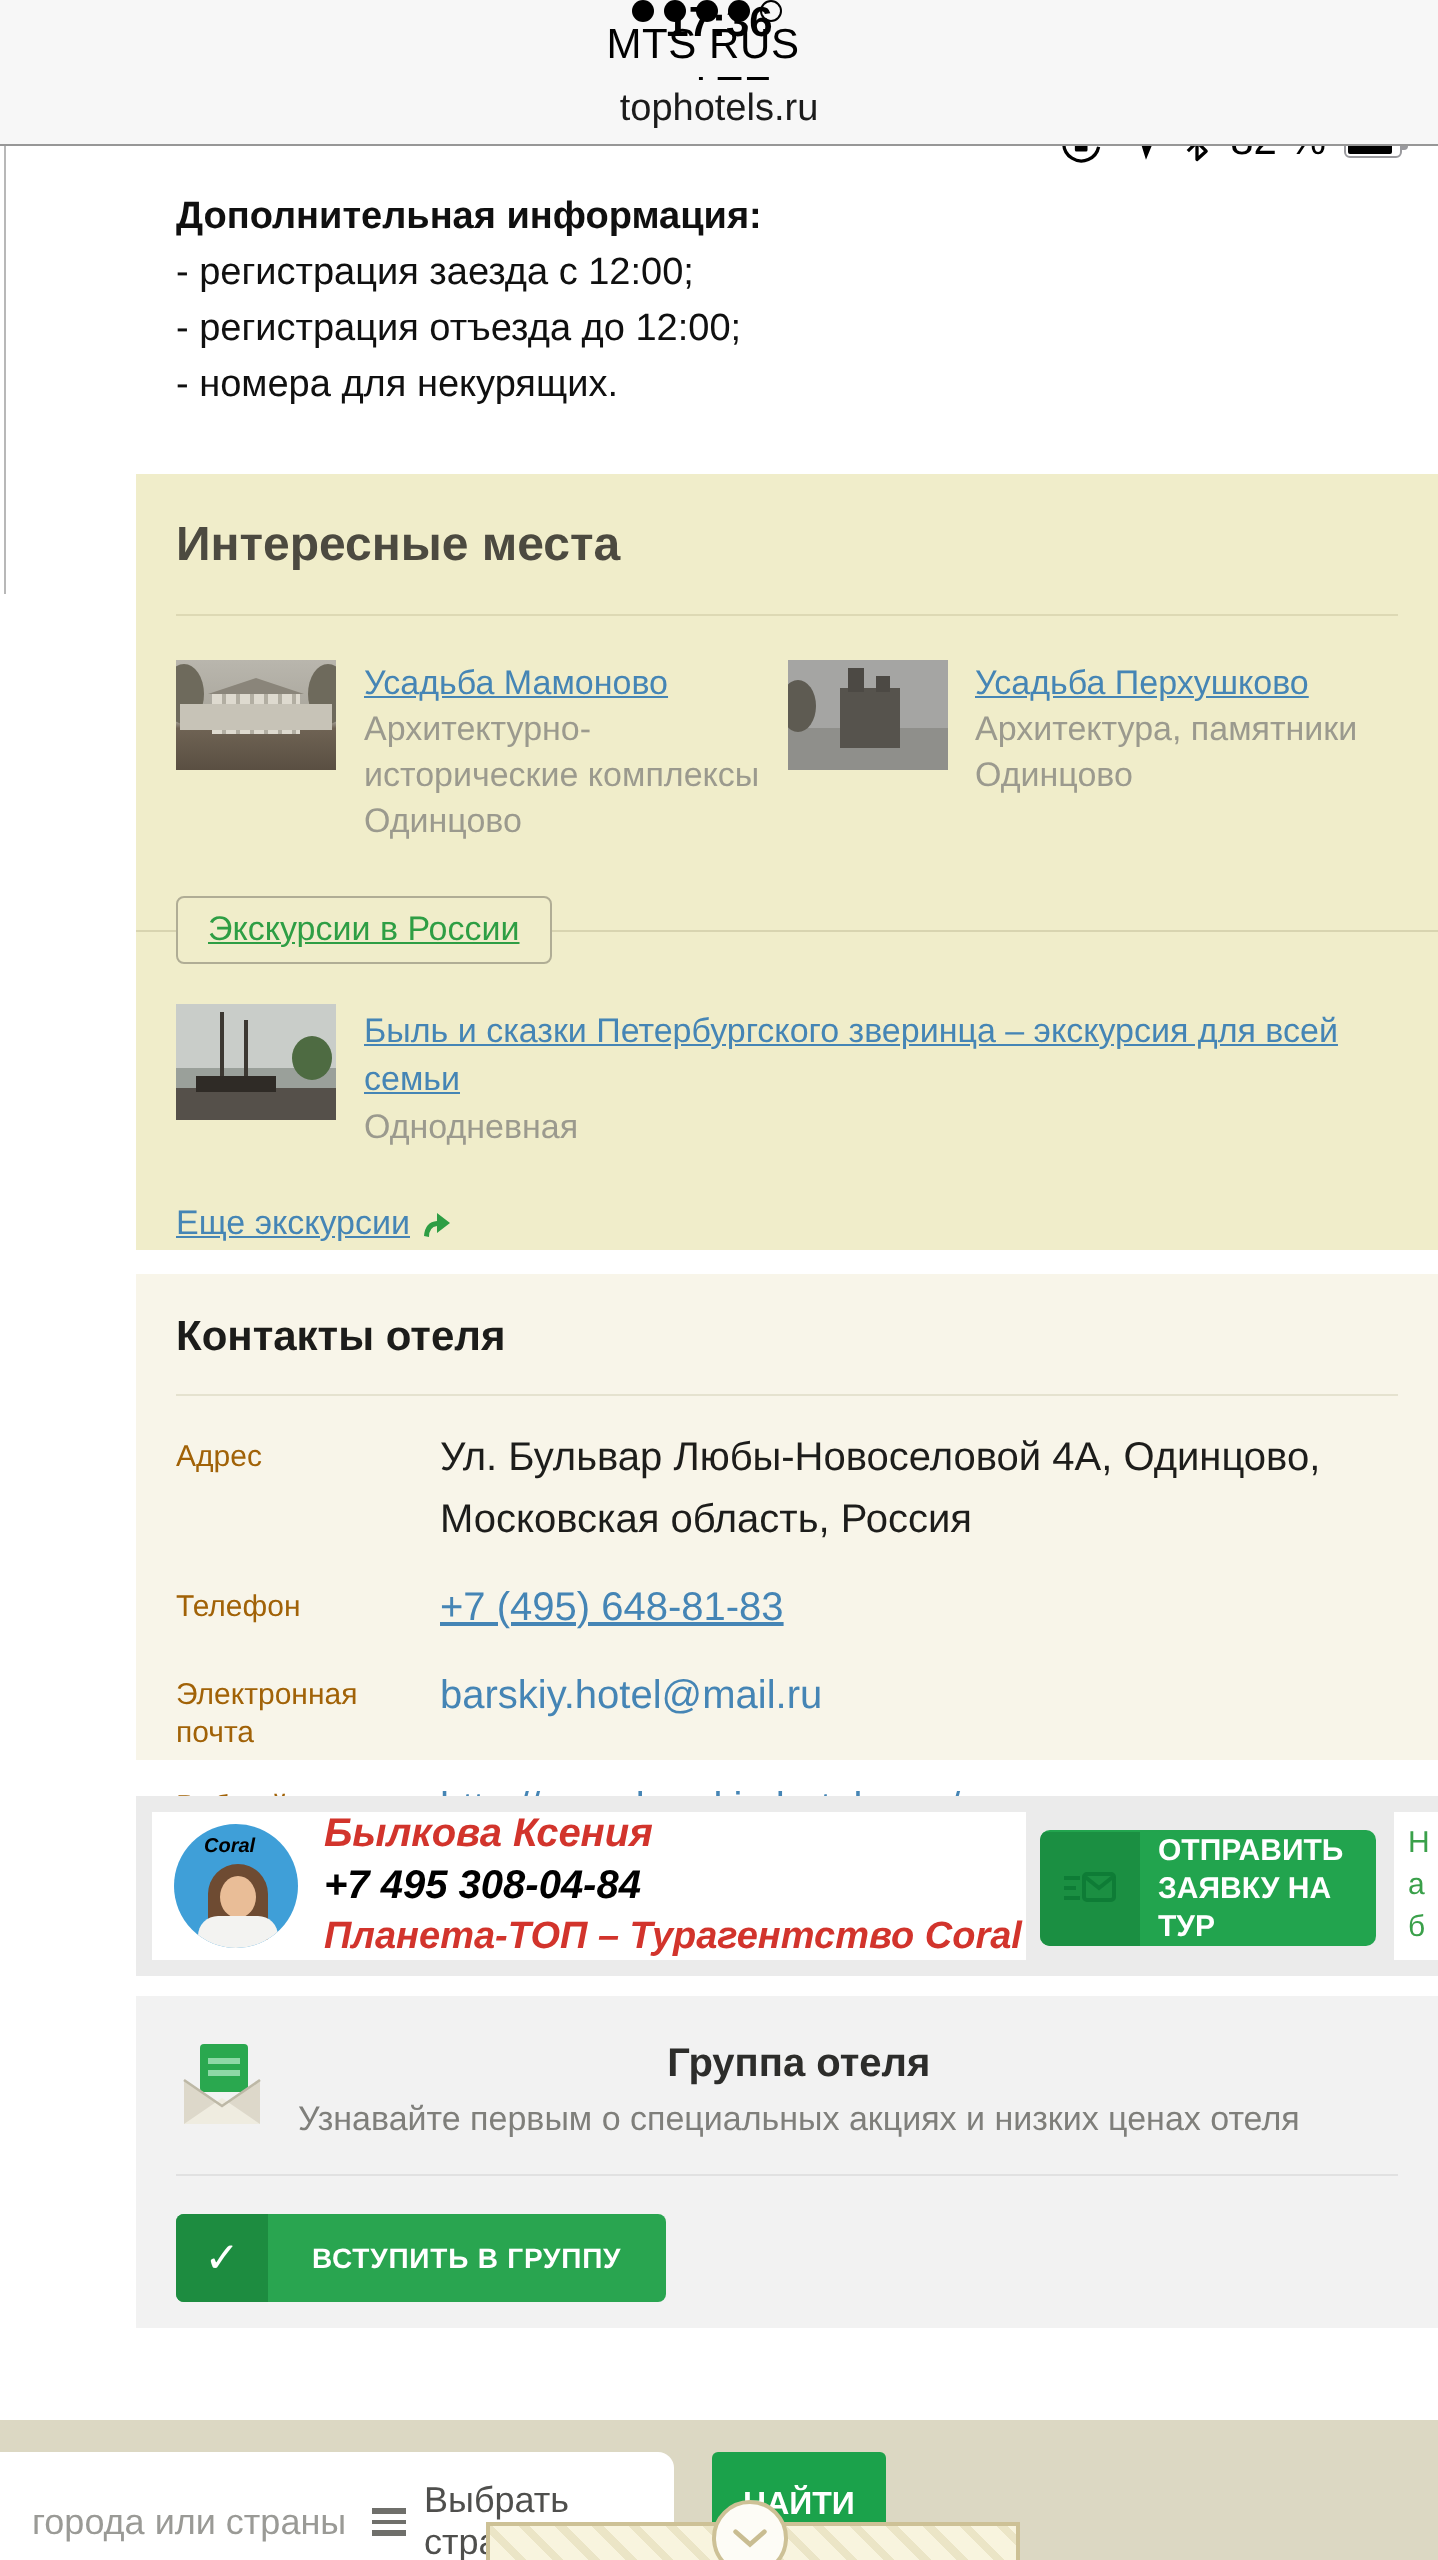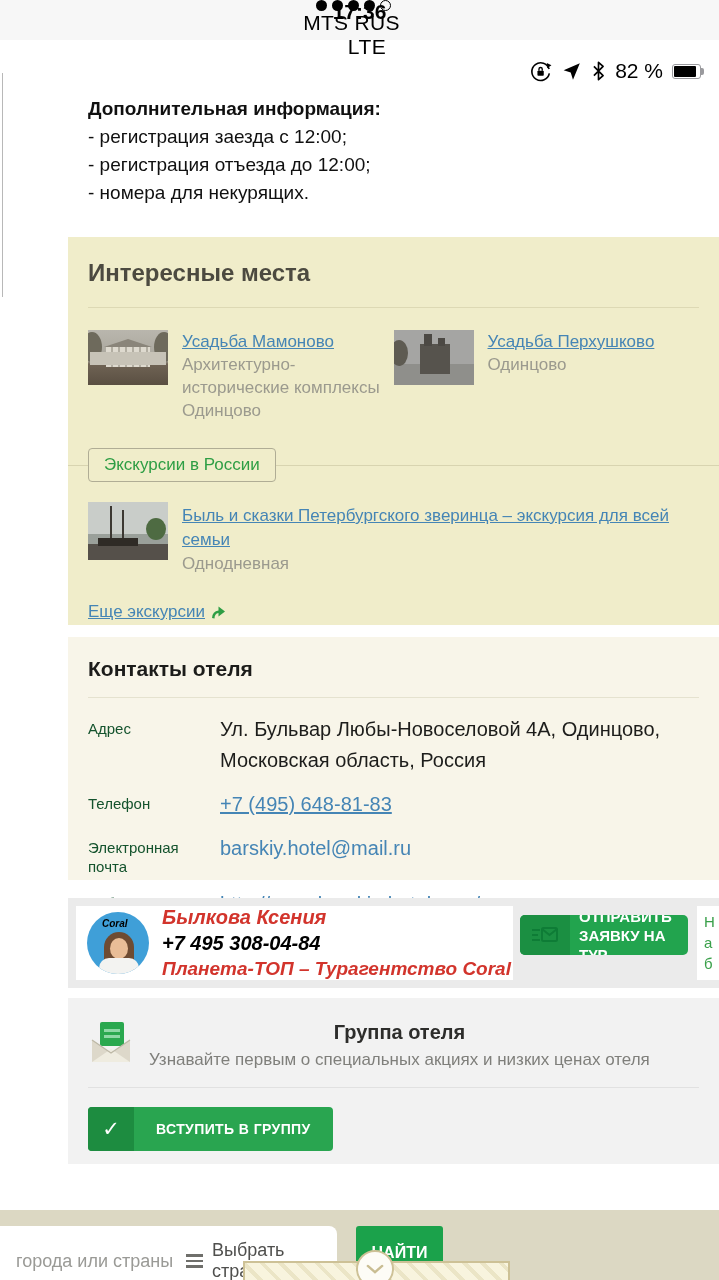--- a/index.html
+++ b/index.html
@@ -42,21 +42,21 @@
   .places-sec{top:237px;height:388px;background:#f0edca;padding:22px 20px 0 20px;}
   .places-title{margin:0;font-size:24px;color:#4c4a40;font-weight:bold;}
   .sec-div{border-top:1px solid #ddd9b4;margin-top:20px;}
   .place-row{display:flex;margin-top:22px;}
   .place{display:flex;width:50%;box-sizing:border-box;padding-right:10px;}
   .thumb{width:80px;height:55px;margin-right:14px;flex:none;position:relative;overflow:hidden;display:block;}
   .place-info{font-size:17px;line-height:23px;}
   .exc-button-row{position:relative;margin-top:26px;height:36px;}
   .exc-rule{position:absolute;top:17px;left:-20px;right:-20px;border-top:1px solid #d8d4b0;}
   .exc-btn{position:absolute;left:0;top:0;background:#f0edca;border:1px solid #b0ad95;border-radius:4px;
-    padding:6px 15px;font-size:17px;color:#2e9e44;}
+    padding:6px 15px;font-size:17px;color:#2e9e44;text-decoration:underline;}
   .exc-item{display:flex;margin-top:18px;}
   .exc-thumb{width:80px;height:58px;}
   .exc-info{font-size:17px;line-height:24px;padding-top:2px;}
   .more-exc{margin-top:26px;font-size:17px;display:flex;align-items:center;gap:6px;}
 
   
   .th-mamonovo{background:linear-gradient(180deg,#b9b6ad 0%,#a8a59b 55%,#6f6354 62%,#5a4f42 100%);}
   .th-mamonovo .roof{position:absolute;left:16px;top:9px;width:48px;height:8px;background:#8a857a;
     clip-path:polygon(50% 0,100% 100%,0 100%);}
   .th-mamonovo .bld{position:absolute;left:18px;top:17px;width:44px;height:20px;
@@ -80,36 +80,36 @@
   .th-ship .m1{position:absolute;left:22px;top:4px;width:2px;height:34px;background:#3c3832;}
   .th-ship .m2{position:absolute;left:34px;top:8px;width:2px;height:30px;background:#3c3832;}
   .th-ship .hull{position:absolute;left:10px;top:36px;width:40px;height:8px;background:#2f2b26;}
   .th-ship .tree{position:absolute;right:2px;top:16px;width:20px;height:22px;background:#4e6b42;border-radius:50%;}
 
   
   .contacts-sec{top:637px;height:243px;background:#f8f5e9;padding:20px;}
   .contacts-title{margin:0;font-size:21px;color:#1c1c1a;font-weight:bold;}
   .c-div{border-top:1px solid #e5e2cf;margin-top:16px;}
   .c-grid{display:grid;grid-template-columns:112px 1fr;column-gap:20px;row-gap:13px;margin-top:16px;}
-  .c-label{font-size:15px;color:#14532d;padding-top:5px;line-height:19px;}
+  .c-label{font-size:15px;color:#a16207;padding-top:5px;line-height:19px;}
   .c-value{font-size:20px;color:#1d1d1b;line-height:31px;}
 
   
   .banner-sec{top:898px;height:90px;background:#ebebeb;}
   .banner-card{position:absolute;left:8px;top:8px;width:437px;height:74px;background:#fff;
     display:flex;align-items:center;padding-left:11px;box-sizing:border-box;overflow:hidden;}
   .avatar{width:62px;height:62px;border-radius:50%;background:#3f9fd8;position:relative;overflow:hidden;flex:none;}
   .avatar .brand{position:absolute;top:6px;left:15px;color:#000000;font-size:10px;font-weight:bold;font-style:italic;}
   .avatar .hair{position:absolute;left:17px;top:20px;width:30px;height:38px;background:#6e4b32;border-radius:15px 15px 0 0;}
   .avatar .face{position:absolute;left:23px;top:26px;width:18px;height:21px;background:#e9bd97;border-radius:50%;}
   .avatar .bust{position:absolute;left:12px;top:46px;width:40px;height:18px;background:#f3f3f1;border-radius:10px 10px 0 0;}
   .banner-text{margin-left:13px;font-size:20px;line-height:26px;font-weight:bold;white-space:nowrap;font-style:italic;}
   .red{color:#d2342c;}
   .agency{font-size:19px;}
-  .banner-btn{position:absolute;left:452px;top:17px;width:168px;height:40px;background:#22a44e;
+  .banner-btn{position:absolute;left:452px;top:17px;width:168px;height:58px;background:#22a44e;
     border-radius:5px;display:flex;align-items:center;overflow:hidden;border:none;padding:0;}
   .btn-ico{width:50px;height:57px;background:#1b8f42;display:flex;align-items:center;justify-content:center;flex:none;}
   .btn-label{color:#fff;font-weight:bold;font-size:15px;line-height:19px;padding:0 9px;text-align:left;}
   .banner-cut{position:absolute;left:629px;top:8px;width:22px;height:74px;background:#fff;
     font-size:15px;line-height:21px;color:#3aa04a;padding:5px 0 0 7px;box-sizing:border-box;}
   .banner-cut div{height:21px;}
 
   
   .group-sec{top:998px;height:166px;background:#f2f2f2;padding:22px 20px;}
   .group-head{display:flex;text-align:center;}
@@ -172,20 +172,21 @@
         <path d="M2 7 L12 17 L7 21.5 V2.5 L12 7 L2 17" stroke="#000" stroke-width="1.8" fill="none" stroke-linejoin="round"></path>
       </svg>
       <span class="batt-pct">82 %</span>
       <span class="batt">
         <span class="fill"></span>
           <span class="nub"></span>
       </span>
     </span>
   </div>
 
+  <div class="url-bar">tophotels.ru</div>
 
   <div class="left-rule"></div>
 
   <div class="add-info">
     <div class="t">Дополнительная информация:</div>
     <div>- регистрация заезда с 12:00;</div>
     <div>- регистрация отъезда до 12:00;</div>
     <div>- номера для некурящих.</div>
   </div>
 
@@ -210,20 +211,21 @@
       </div>
       <div class="place">
         <a class="thumb th-perkh">
           <span class="treeL"></span>
             <span class="church"></span>
           <span class="tw1"></span>
             <span class="tw2"></span>
         </a>
         <div class="place-info">
           <a class="blue-link">Усадьба Перхушково</a>
+          <div class="gray">Архитектура, памятники</div>
           <div class="gray">Одинцово</div>
         </div>
       </div>
     </div>
 
     <div class="exc-button-row">
       <div class="exc-rule"></div>
       <a class="exc-btn">Экскурсии в России</a>
     </div>
 

